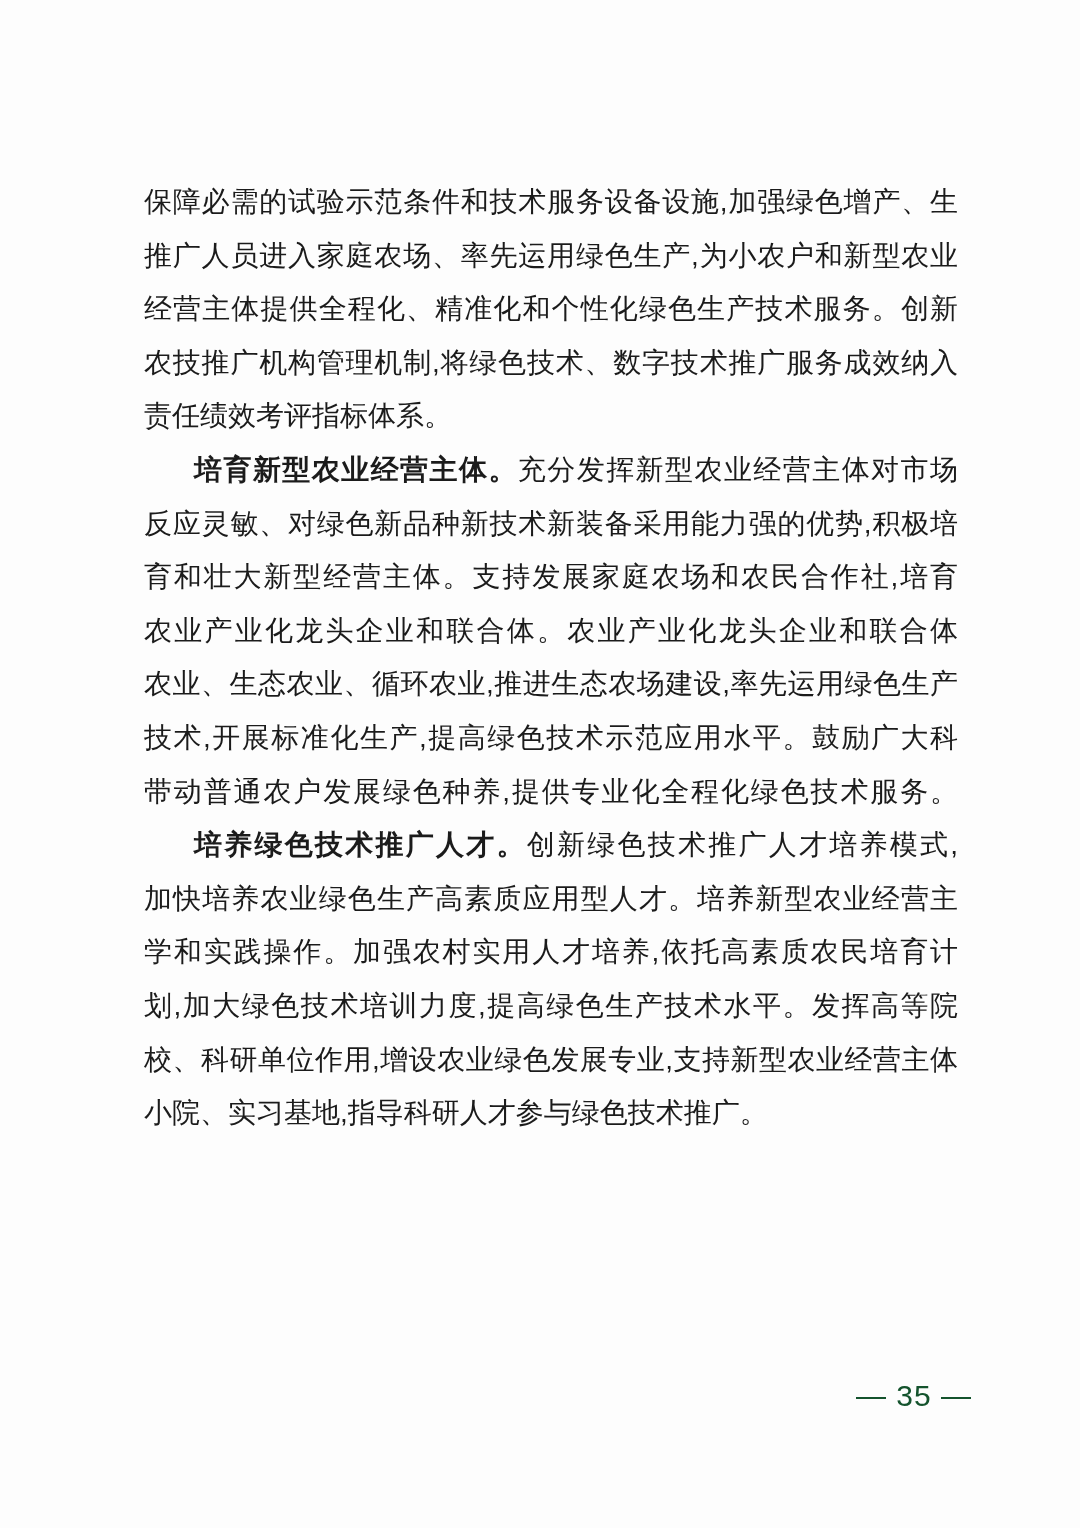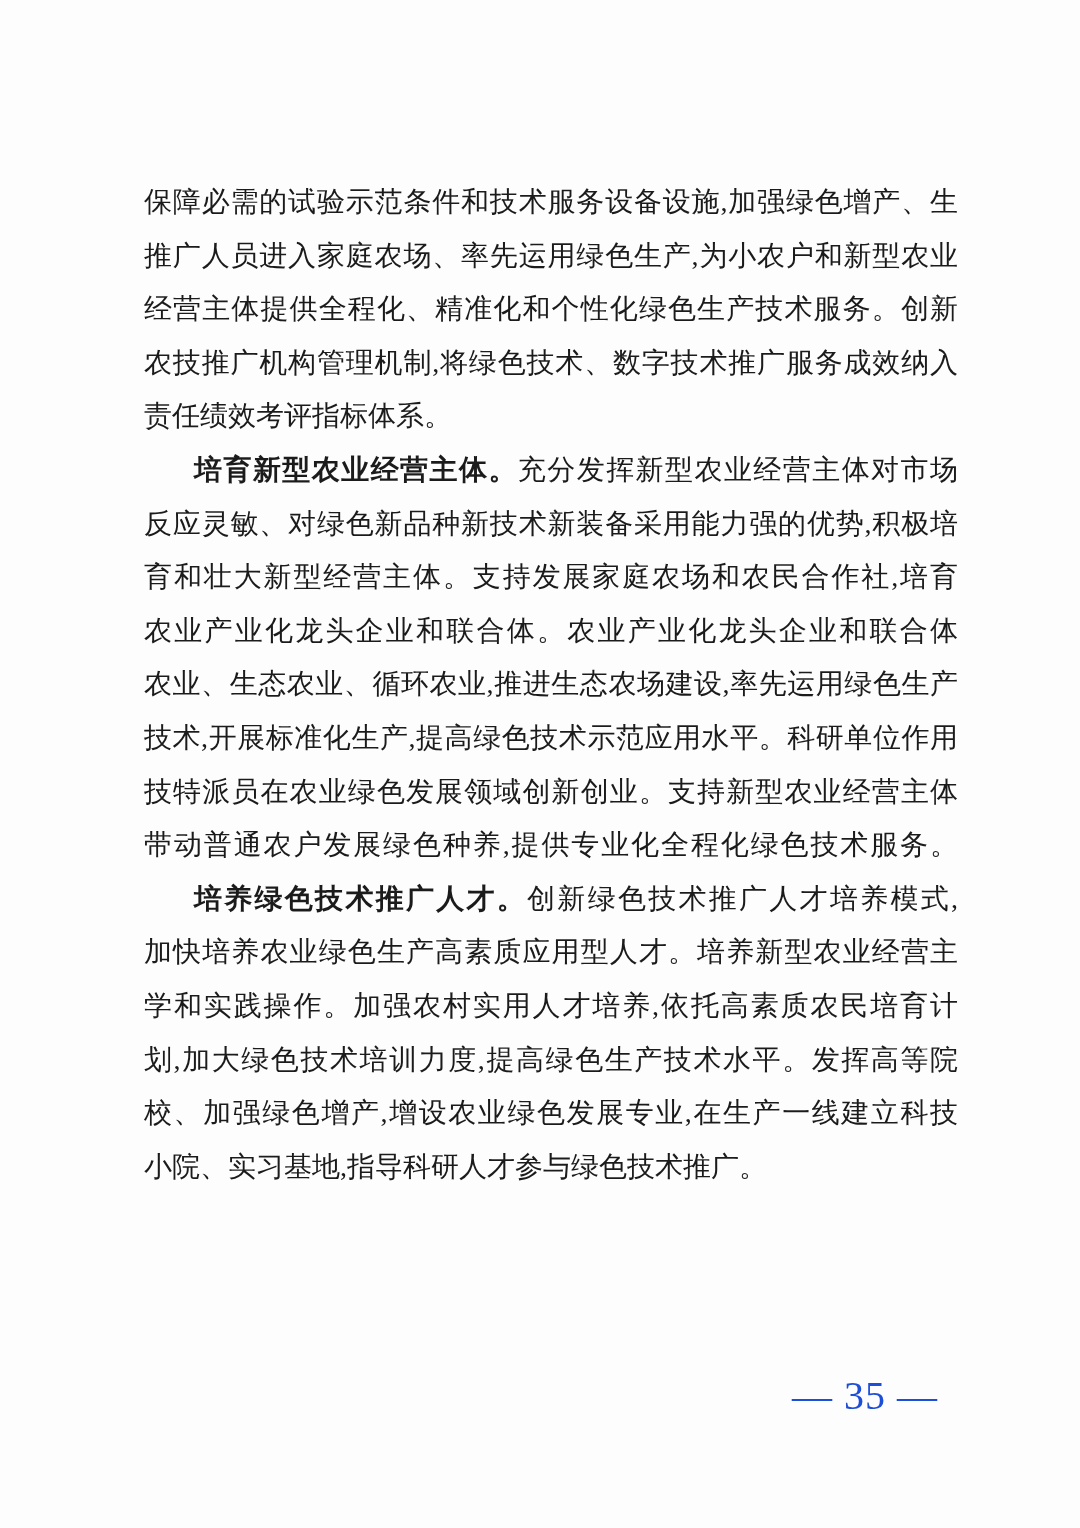--- a/index.html
+++ b/index.html
@@ -6,21 +6,21 @@
     margin: 0;
     padding: 0;
     background: #ffffff;
   }
   .page {
     position: relative;
     width: 1080px;
     height: 1528px;
     background: #fdfdfd;
     color: #1b1b1b;
-    font-family: Liberation Serif, serif;
+    font-family: Liberation Sans, sans-serif;
     overflow: hidden;
   }
   .text-block {
     position: absolute;
     left: 144px;
     top: 175px;
     width: 812px;
   }
   .line {
     height: 53.6px;
@@ -43,49 +43,48 @@
   }
   .footer {
     position: absolute;
     top: 1374px;
     left: 0;
     width: 100%;
     height: 44px;
   }
   .footer-number {
     position: absolute;
-    left: 792px;
+    left: 856px;
     top: 0;
-    font-size: 40px;
+    font-size: 30px;
     line-height: 44px;
     letter-spacing: 1px;
-    color: #1d4ed8;
+    color: #14532d;
   }
 </style>
 </head>
 <body>
 
 <div class="page">
   <div class="text-block" id="text-block">
       <div class="line just">保障必需的试验示范条件和技术服务设备设施,加强绿色增产、生</div>
       <div class="line just">推广人员进入家庭农场、率先运用绿色生产,为小农户和新型农业</div>
       <div class="line just">经营主体提供全程化、精准化和个性化绿色生产技术服务。创新</div>
       <div class="line just">农技推广机构管理机制,将绿色技术、数字技术推广服务成效纳入</div>
       <div class="line">责任绩效考评指标体系。</div>
       <div class="line just indent"><span class="lead">培育新型农业经营主体。</span>充分发挥新型农业经营主体对市场</div>
       <div class="line just">反应灵敏、对绿色新品种新技术新装备采用能力强的优势,积极培</div>
       <div class="line just">育和壮大新型经营主体。支持发展家庭农场和农民合作社,培育</div>
       <div class="line just">农业产业化龙头企业和联合体。农业产业化龙头企业和联合体</div>
       <div class="line just">农业、生态农业、循环农业,推进生态农场建设,率先运用绿色生产</div>
-      <div class="line just">技术,开展标准化生产,提高绿色技术示范应用水平。科研单位作用</div>
-      <div class="line just">技特派员在农业绿色发展领域创新创业。支持新型农业经营主体</div>
+      <div class="line just">技术,开展标准化生产,提高绿色技术示范应用水平。鼓励广大科</div>
       <div class="line just">带动普通农户发展绿色种养,提供专业化全程化绿色技术服务。</div>
       <div class="line just indent"><span class="lead">培养绿色技术推广人才。</span>创新绿色技术推广人才培养模式,</div>
       <div class="line just">加快培养农业绿色生产高素质应用型人才。培养新型农业经营主</div>
       <div class="line just">学和实践操作。加强农村实用人才培养,依托高素质农民培育计</div>
       <div class="line just">划,加大绿色技术培训力度,提高绿色生产技术水平。发挥高等院</div>
-      <div class="line just">校、加强绿色增产,增设农业绿色发展专业,在生产一线建立科技</div>
+      <div class="line just">校、科研单位作用,增设农业绿色发展专业,支持新型农业经营主体</div>
       <div class="line">小院、实习基地,指导科研人才参与绿色技术推广。</div>
     </div>
   <div class="footer">
     <span class="footer-number">— 35 —</span>
   </div>
 </div>
 
 </body></html>

